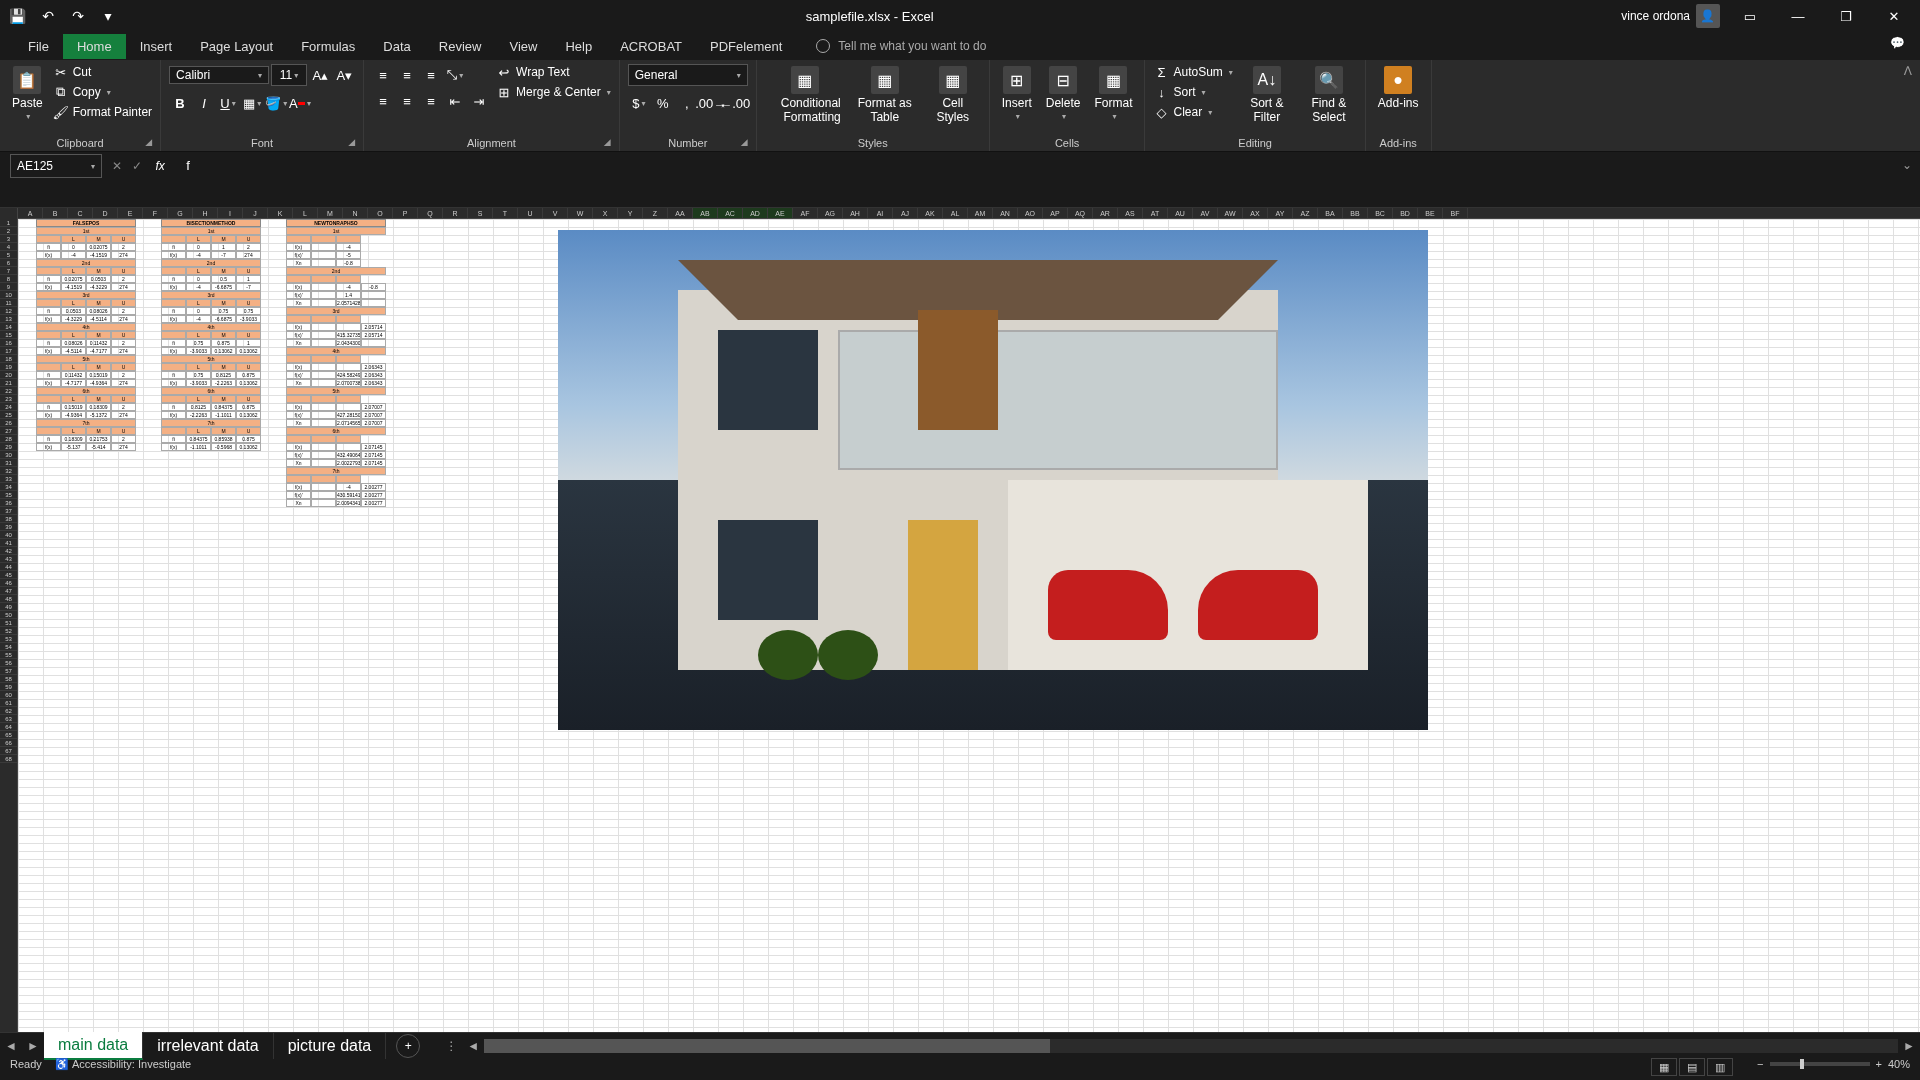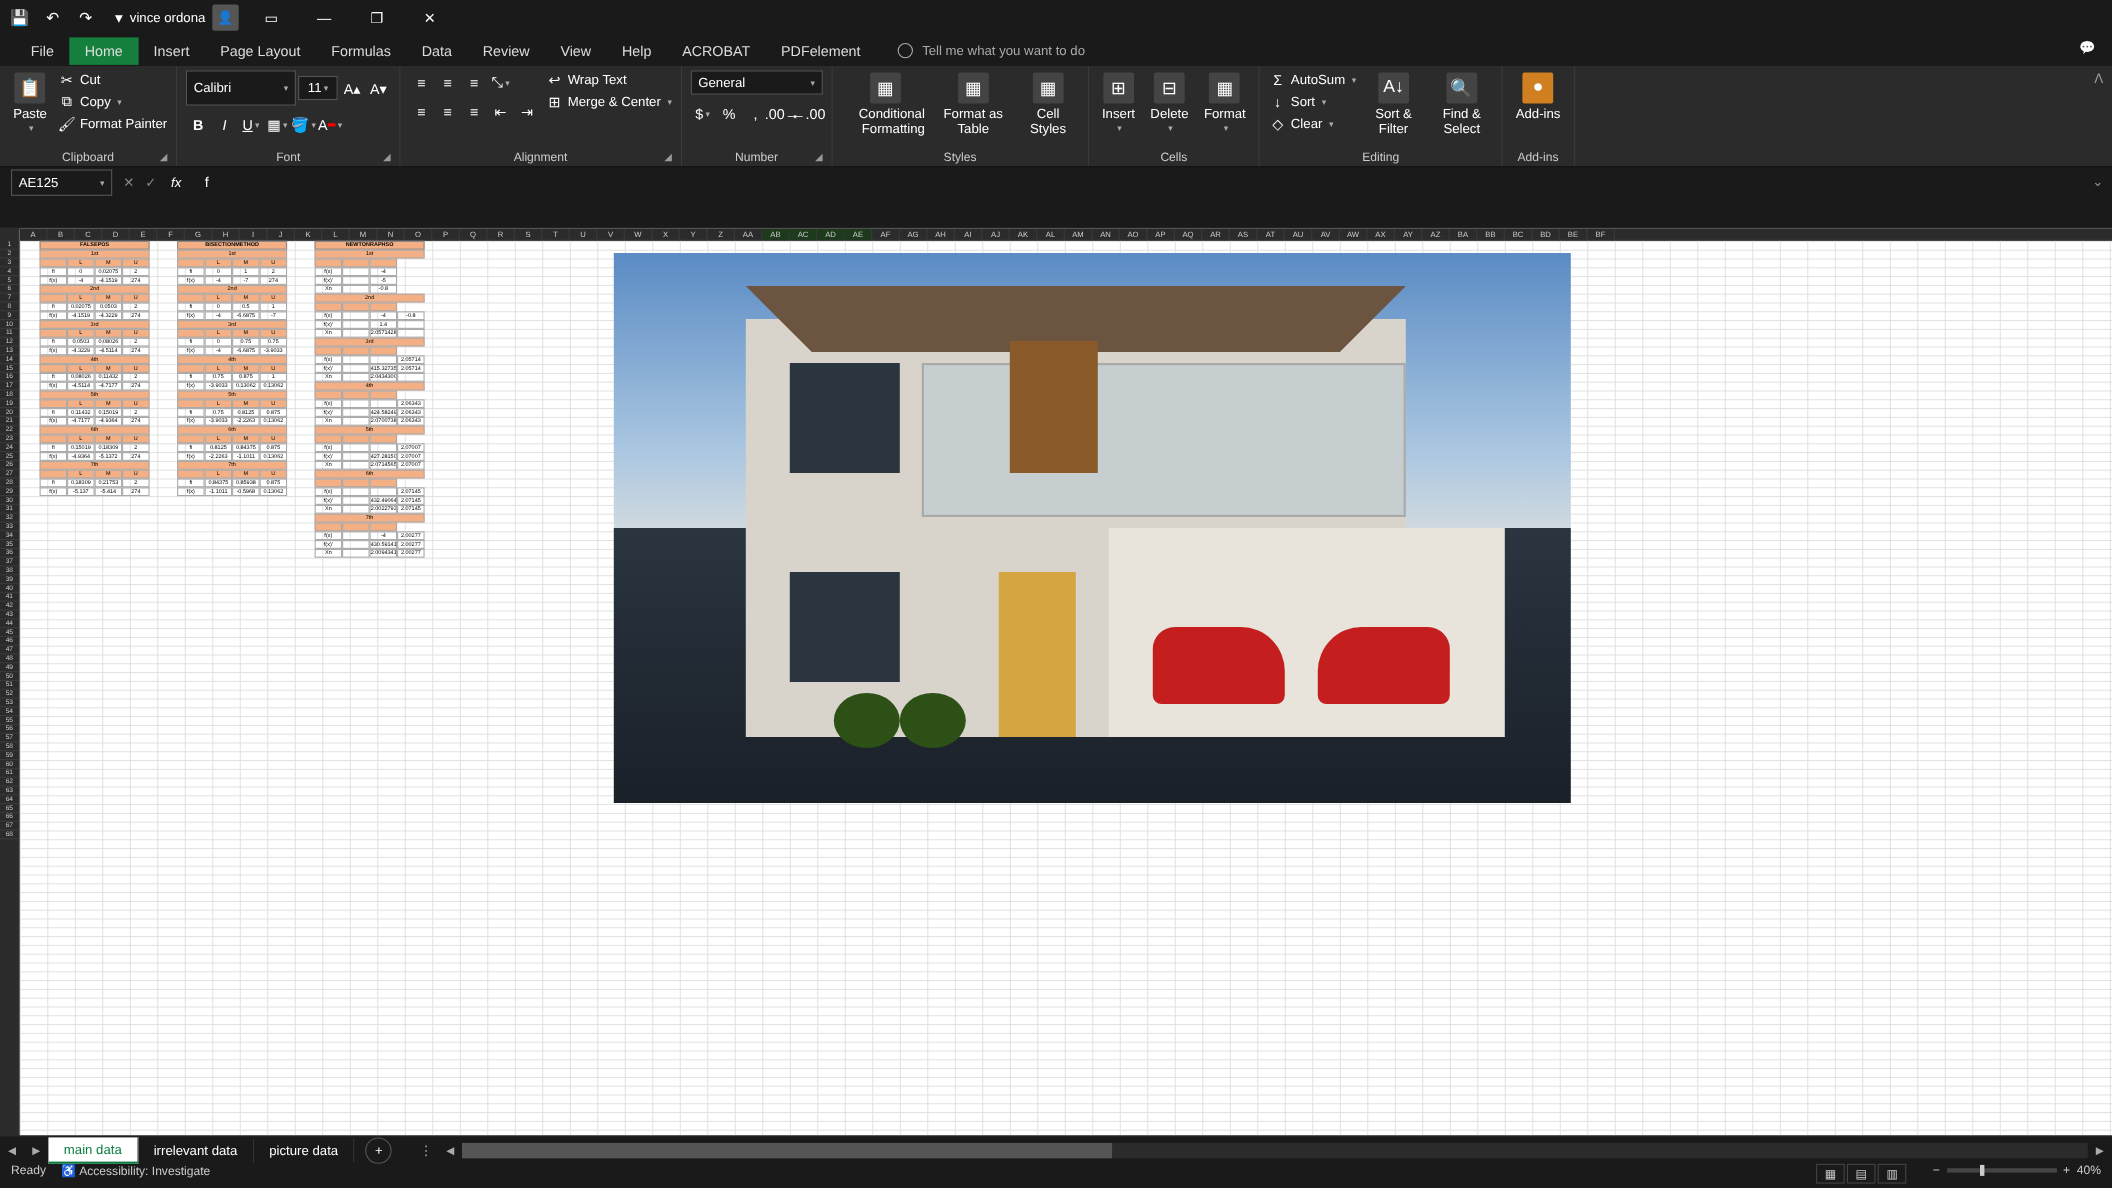--- a/index.html
+++ b/index.html
@@ -28,21 +28,21 @@
 .ribbon { height:92px; background:#2b2b2b; display:flex; border-bottom:1px solid #111; }
 .group { border-right:1px solid #3a3a3a; padding:4px 8px 2px; display:flex; flex-direction:column; }
 .group-body { flex:1; display:flex; gap:6px; align-items:flex-start; }
 .group-label { text-align:center; font-size:11px; color:#ccc; padding-top:2px; position:relative; }
 .dlaunch { position:absolute; right:0; bottom:2px; font-size:9px; color:#999; }
 .big-btn { display:flex; flex-direction:column; align-items:center; gap:2px; padding:2px 4px; cursor:pointer; font-size:12px; }
 .big-btn .ico { width:28px; height:28px; background:#444; border-radius:2px; display:flex; align-items:center; justify-content:center; font-size:16px; }
 .stack { display:flex; flex-direction:column; gap:4px; }
 .srow { display:flex; align-items:center; gap:4px; font-size:12px; cursor:pointer; }
 .srow .mi { width:16px; height:16px; display:flex; align-items:center; justify-content:center; font-size:13px; }
-.fontname { width:100px; height:32px; background:#1a1a1a; border:1px solid #555; padding:0 6px; display:flex; align-items:center; font-size:12px; }
+.fontname { width:100px; height:18px; background:#1a1a1a; border:1px solid #555; padding:0 6px; display:flex; align-items:center; font-size:12px; }
 .fontsize { width:36px; height:22px; background:#1a1a1a; border:1px solid #555; padding:0 4px; display:flex; align-items:center; justify-content:center; font-size:12px; }
 .fmt-row { display:flex; gap:2px; align-items:center; }
 .fmt-btn { width:22px; height:22px; display:flex; align-items:center; justify-content:center; cursor:pointer; font-size:13px; }
 .clr-strip { height:3px; width:14px; }
 .numfmt { width:120px; height:22px; background:#1a1a1a; border:1px solid #555; padding:0 6px; display:flex; align-items:center; font-size:12px; }
 .carets { font-size:8px; color:#aaa; margin-left:2px; }
 
 
 .fxbar { height:56px; background:#1a1a1a; display:flex; border-bottom:1px solid #333; }
 .namebox { width:92px; height:24px; margin:2px 0 0 10px; background:#1a1a1a; border:1px solid #555; padding:0 6px; display:flex; align-items:center; font-size:12px; }
@@ -64,21 +64,21 @@
 .data-block { position:absolute; font-size:5px; color:#000; }
 .tbl-title { background:#f4b084; text-align:center; font-weight:bold; border:1px solid #888; }
 .tbl-row { display:flex; }
 .tbl-cell { width:25px; height:8px; border:0.5px solid #aaa; text-align:center; overflow:hidden; }
 .tbl-hdr { background:#f4b084; }
 .house-img { position:absolute; top:11px; left:540px; width:870px; height:500px; background:linear-gradient(to bottom,#5a8bc4 0%,#a8c5e0 35%,#cfd9e0 50%,#2a3540 50%,#1a2028 100%); }
 
 
 .sheettabs { height:26px; background:#1a1a1a; display:flex; align-items:center; border-top:1px solid #333; }
 .nav-arr { width:22px; text-align:center; cursor:pointer; color:#aaa; }
-.stab { padding:4px 14px; font-size:12px; cursor:pointer; border-right:1px solid #333; }
+.stab { padding:4px 14px; font-size:16px; cursor:pointer; border-right:1px solid #333; }
 .stab.active { background:#fff; color:#0a7c3f; border-bottom:2px solid #0a7c3f; }
 .newsheet { width:24px; height:24px; border:1px solid #555; border-radius:50%; display:flex; align-items:center; justify-content:center; margin-left:10px; cursor:pointer; }
 .hscroll { flex:1; margin-left:20px; display:flex; align-items:center; }
 .hsbar { height:14px; flex:1; background:#2b2b2b; position:relative; }
 .hsthumb { position:absolute; left:0; width:40%; height:100%; background:#555; }
 
 
 .status { height:22px; background:#1a1a1a; display:flex; align-items:flex-start; padding:0 10px; font-size:11px; color:#ccc; gap:14px; }
 .views { margin-left:auto; display:flex; gap:2px; }
 .vbtn { width:26px; height:18px; border:1px solid #444; display:flex; align-items:center; justify-content:center; cursor:pointer; }
@@ -89,20 +89,21 @@
 </head>
 <body>
 
 <div class="titlebar">
   <div class="tb-left">
     <span class="tb-btn">💾</span>
     <span class="tb-btn">↶</span>
     <span class="tb-btn">↷</span>
     <span class="tb-btn">▾</span>
   </div>
+  <div class="tb-center">samplefile.xlsx - Excel</div>
   <div class="tb-right">
     <div class="user">
       <span>vince ordona</span>
       <span class="avatar">👤</span>
     </div>
     <span class="win-btn">▭</span>
     <span class="win-btn">—</span>
     <span class="win-btn">❐</span>
     <span class="win-btn">✕</span>
   </div>

